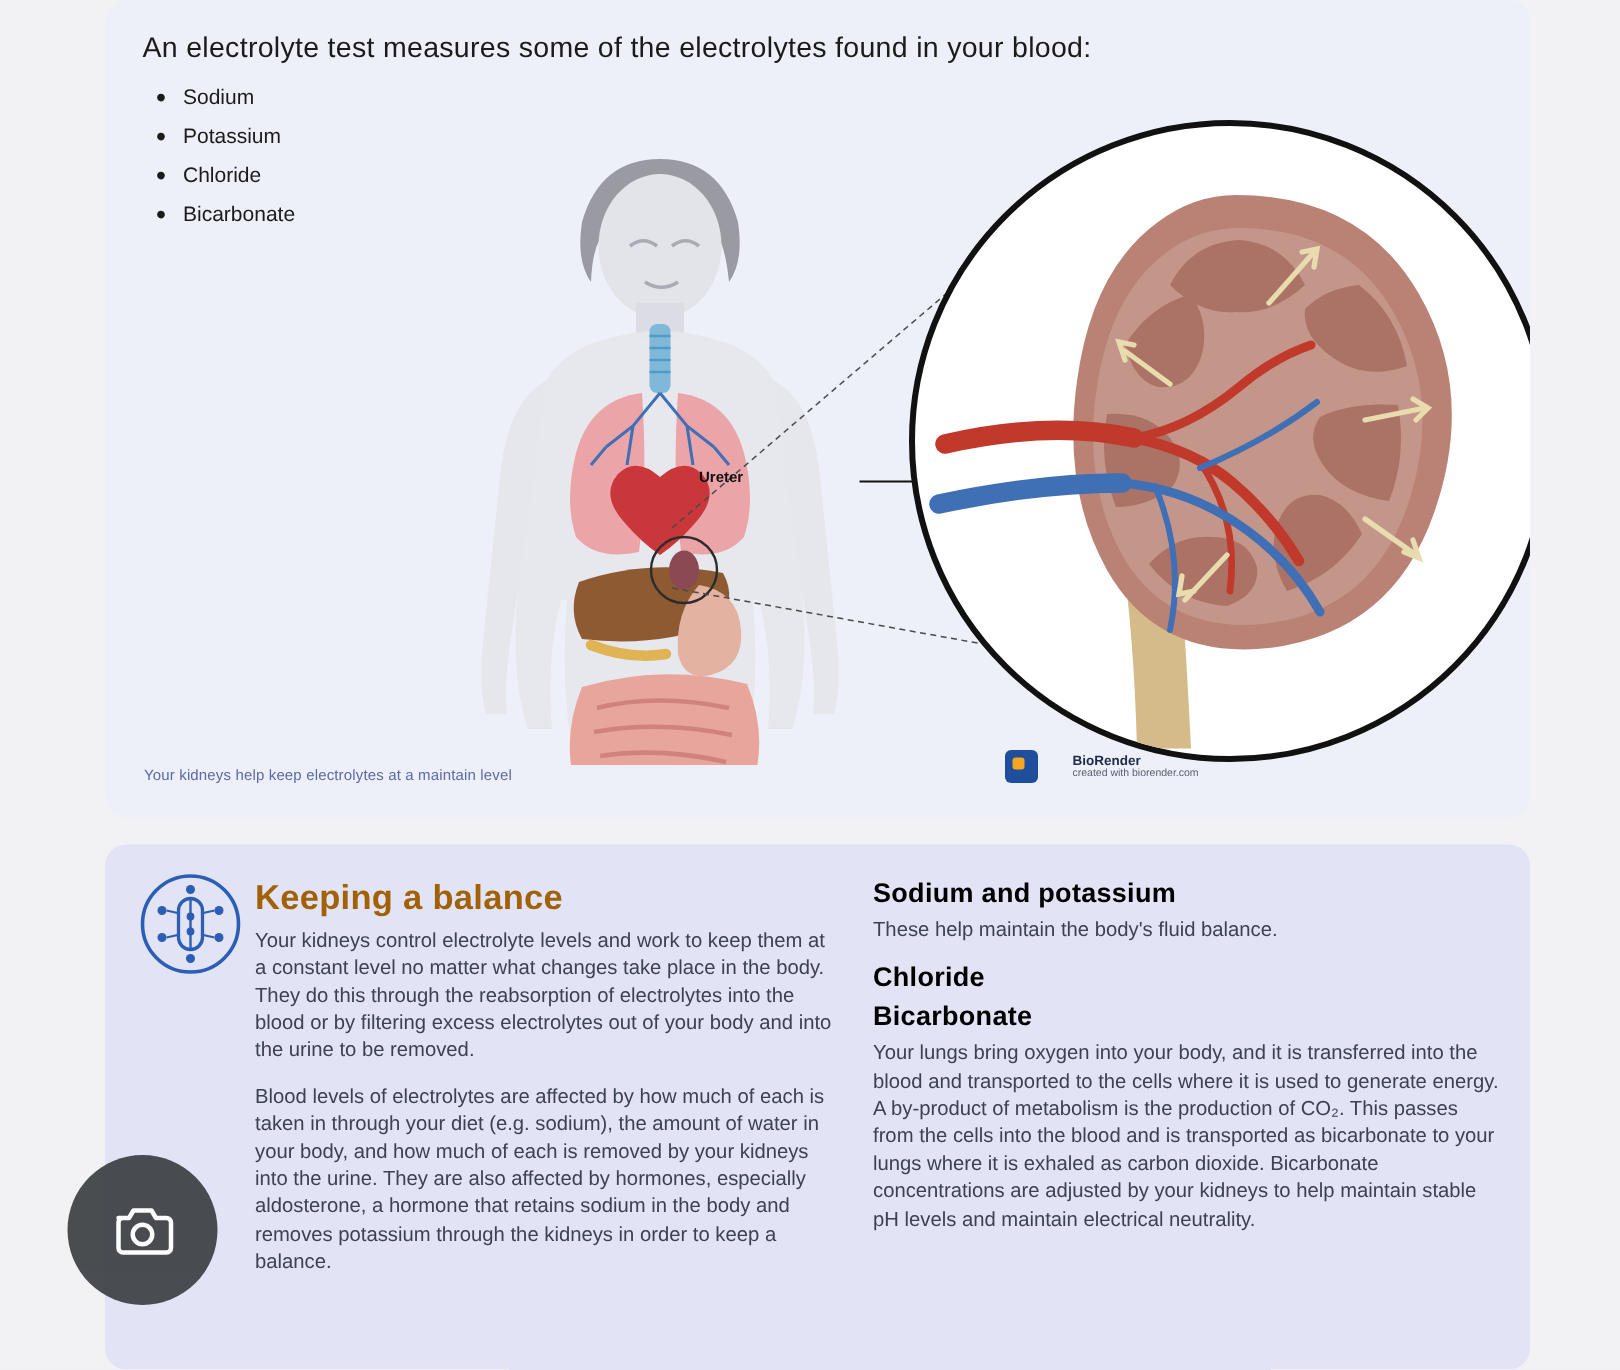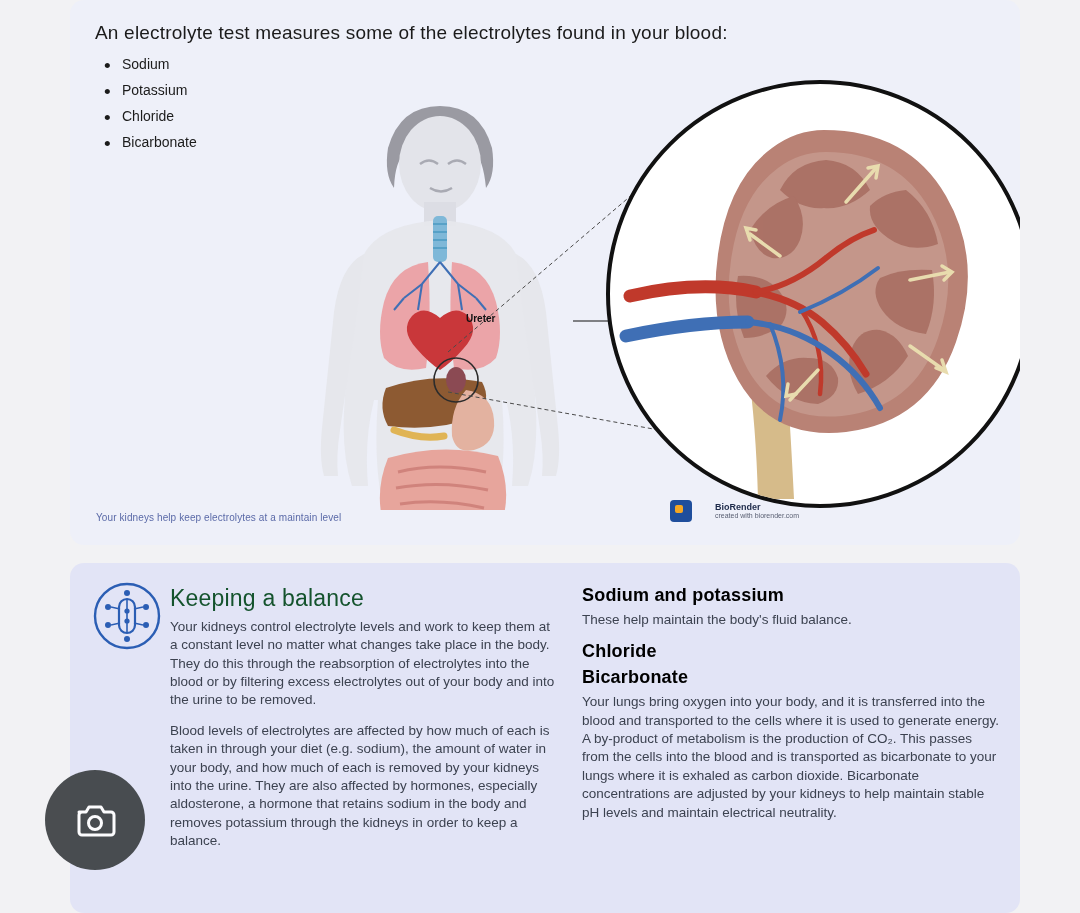--- a/index.html
+++ b/index.html
@@ -172,22 +172,22 @@
     width: 390px;
   }
   .col-right {
     position: absolute;
     left: 512px;
     top: 22px;
     width: 420px;
   }
   .h-blue {
     font-size: 23px;
-    font-weight: normal;
-    color: #14532d;
+    font-weight: bold;
+    color: #a16207;
     margin: 0 0 6px 0;
     letter-spacing: .2px;
   }
   .h-orange {
     font-size: 18px;
     font-weight: bold;
     color: #000000;
     margin: 0 0 5px 0;
     letter-spacing: .2px;
   }

